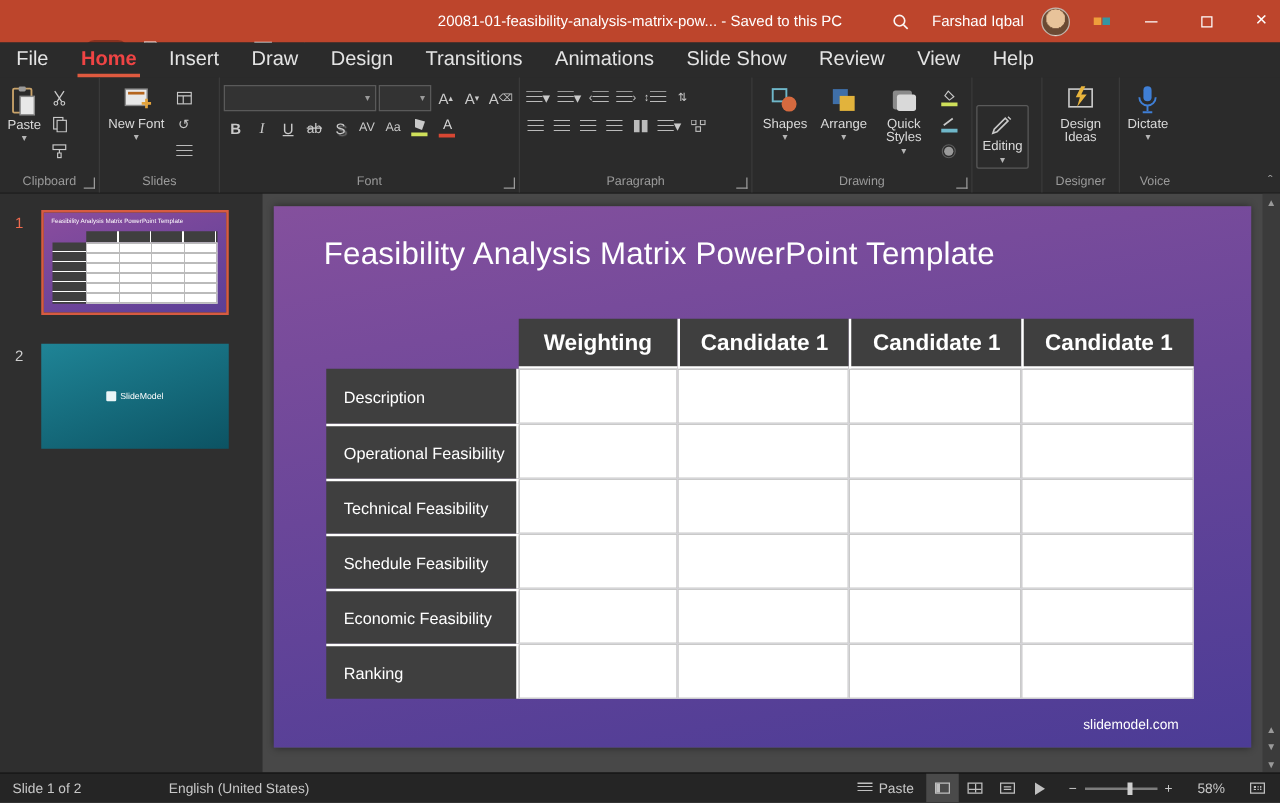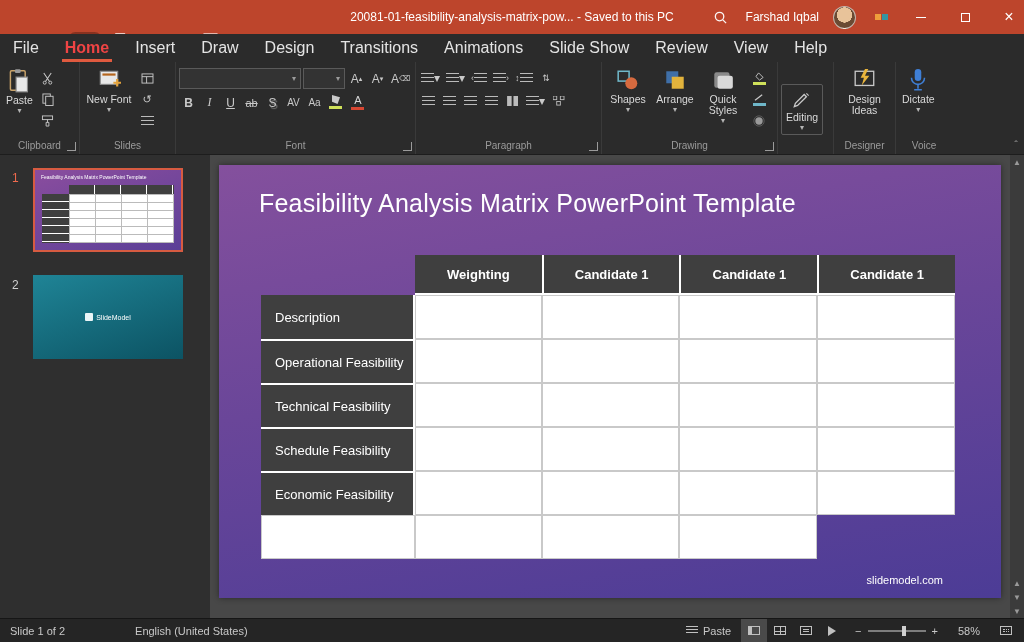--- a/index.html
+++ b/index.html
@@ -83,21 +83,21 @@
   .editarea { flex:1; background:#484848; position:relative; }
   .vscroll { position:absolute; right:0; top:0; bottom:0; width:14px; background:#3b3b3b; display:flex; flex-direction:column; align-items:center; color:#9a9a9a; font-size:8px; }
   .vscroll .sp { flex:1; }
   .varrow { height:14px; display:flex; align-items:center; justify-content:center; width:100%; }
 
   
   .slide { position:absolute; left:9px; top:10px; width:782px; height:433px; background:linear-gradient(170deg,#84509d 0%,#6a4699 45%,#4c3c96 100%); box-shadow:0 0 6px rgba(0,0,0,.45); }
   .slide-title { position:absolute; left:40px; top:24px; font-size:25px; color:#ffffff; letter-spacing:.2px; }
   .ftable { position:absolute; left:42px; top:90px; width:694px; height:304px; display:grid; grid-template-columns:154px .92fr 1fr 1fr 1fr; grid-template-rows:40px repeat(6, 44px); }
   .corner { background:transparent; }
-  .hcell { background:#3f3f3f; color:#fff; font-weight:bold; font-size:13px; display:flex; align-items:center; justify-content:center; border-bottom:2px solid #fff; }
+  .hcell { background:#3f3f3f; color:#fff; font-weight:bold; font-size:18px; display:flex; align-items:center; justify-content:center; border-bottom:2px solid #fff; }
   .hcell + .hcell { border-left:2px solid #fff; }
   .lcell { background:#3f3f3f; color:#fff; font-size:13px; display:flex; align-items:center; padding-left:14px; border-top:2px solid #fff; border-right:2px solid #fff; }
   .lcell.first { border-top:none; }
   .bcell { background:#fff; border:1px solid #c9c9c9; }
   .slide-footer { position:absolute; right:58px; bottom:12px; font-size:11px; color:#ffffff; }
 
   
   .statusbar { position:absolute; bottom:0; left:0; right:0; height:24px; background:#252525; border-top:1px solid #161616; display:flex; align-items:center; color:#c8c8c8; font-size:11px; }
   .sb-item { padding:0 10px; display:flex; align-items:center; gap:5px; height:100%; }
   .sb-right { margin-left:auto; display:flex; align-items:center; height:100%; }
@@ -510,20 +510,21 @@
         <div class="bcell"></div>
         <div class="bcell"></div>
         <div class="bcell"></div>
 
         <div class="lcell">Economic Feasibility</div>
         <div class="bcell"></div>
         <div class="bcell"></div>
         <div class="bcell"></div>
         <div class="bcell"></div>
 
+        <div class="lcell">Ranking</div>
         <div class="bcell"></div>
         <div class="bcell"></div>
         <div class="bcell"></div>
         <div class="bcell"></div>
       </div>
 
       <div class="slide-footer">slidemodel.com</div>
     </div>
 
     <div class="vscroll">

